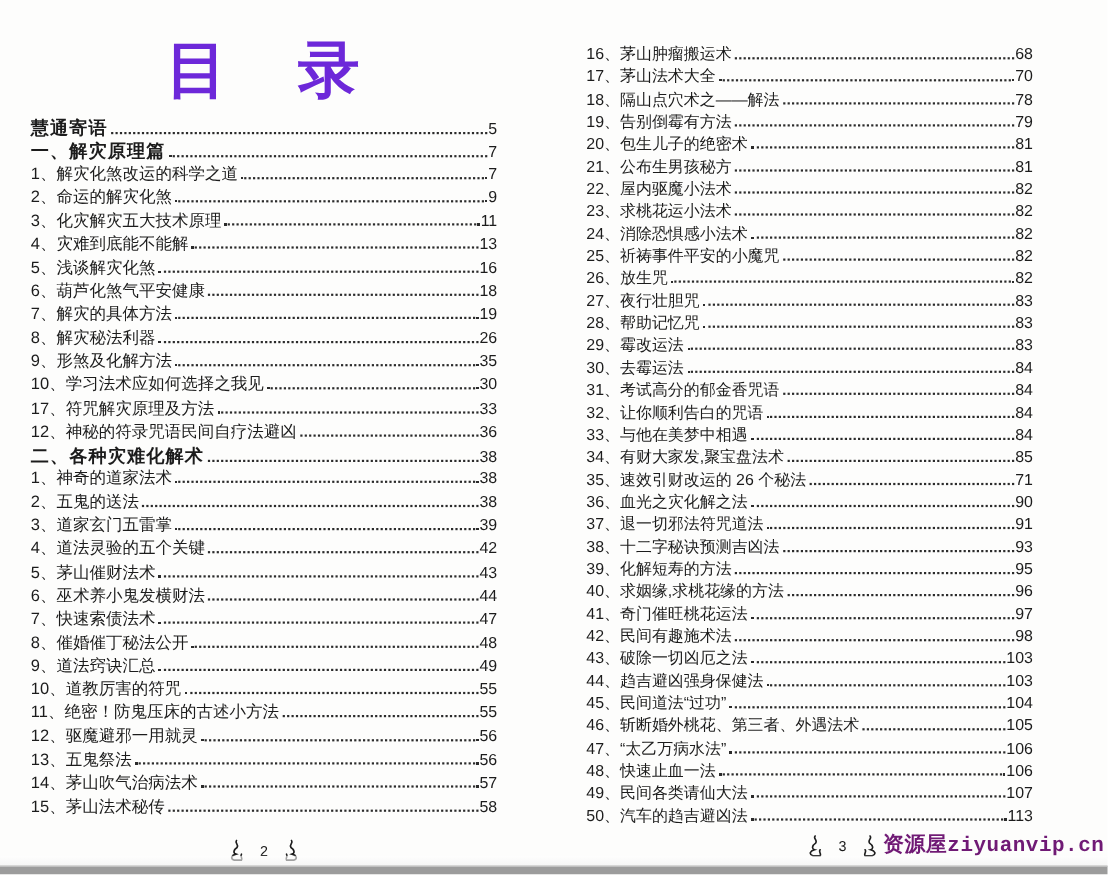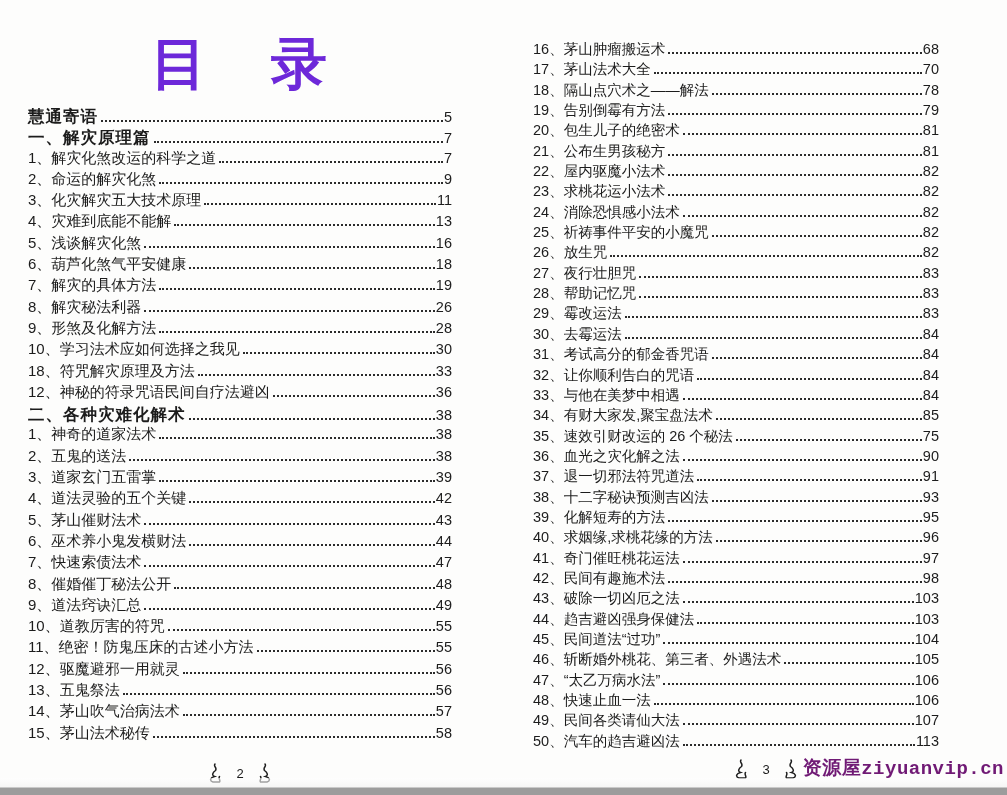--- a/index.html
+++ b/index.html
@@ -180,29 +180,29 @@
     <span class="toc-page">19</span>
   </div>
       <div class="toc-row">
     <span class="toc-label">8、解灾秘法利器</span>
     <span class="toc-dots"></span>
     <span class="toc-page">26</span>
   </div>
       <div class="toc-row">
     <span class="toc-label">9、形煞及化解方法</span>
     <span class="toc-dots"></span>
-    <span class="toc-page">28</span>
+    <span class="toc-page">35</span>
   </div>
       <div class="toc-row">
     <span class="toc-label">10、学习法术应如何选择之我见</span>
     <span class="toc-dots"></span>
     <span class="toc-page">30</span>
   </div>
       <div class="toc-row">
-    <span class="toc-label">18、符咒解灾原理及方法</span>
+    <span class="toc-label">17、符咒解灾原理及方法</span>
     <span class="toc-dots"></span>
     <span class="toc-page">33</span>
   </div>
       <div class="toc-row">
     <span class="toc-label">12、神秘的符录咒语民间自疗法避凶</span>
     <span class="toc-dots"></span>
     <span class="toc-page">36</span>
   </div>
       <div class="toc-row section-row">
     <span class="toc-label">二、各种灾难化解术</span>
@@ -378,21 +378,21 @@
     <span class="toc-page">84</span>
   </div>
       <div class="toc-row">
     <span class="toc-label">34、有财大家发,聚宝盘法术</span>
     <span class="toc-dots"></span>
     <span class="toc-page">85</span>
   </div>
       <div class="toc-row">
     <span class="toc-label">35、速效引财改运的 26 个秘法</span>
     <span class="toc-dots"></span>
-    <span class="toc-page">75</span>
+    <span class="toc-page">71</span>
   </div>
       <div class="toc-row">
     <span class="toc-label">36、血光之灾化解之法</span>
     <span class="toc-dots"></span>
     <span class="toc-page">90</span>
   </div>
       <div class="toc-row">
     <span class="toc-label">37、退一切邪法符咒道法</span>
     <span class="toc-dots"></span>
     <span class="toc-page">91</span>

